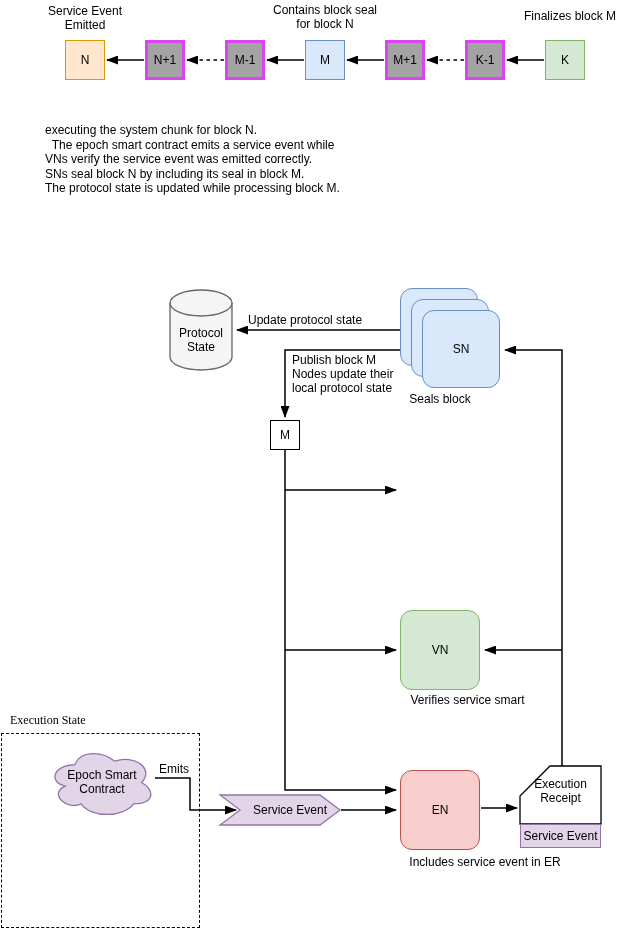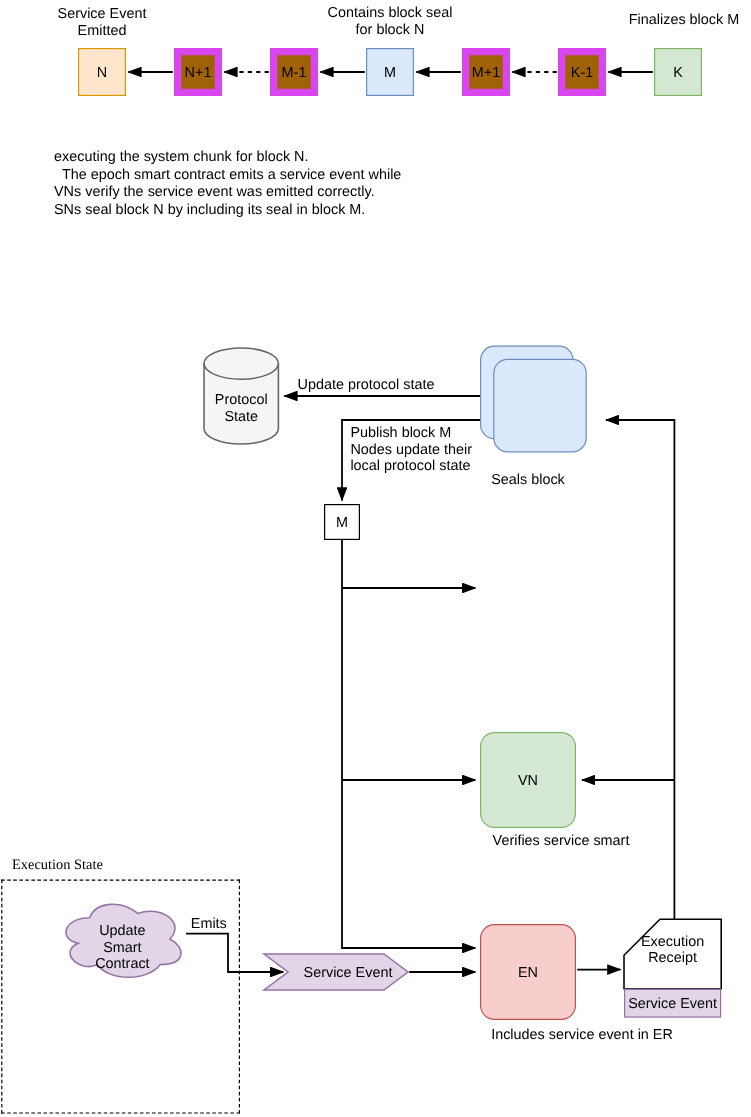--- a/index.html
+++ b/index.html
@@ -6,21 +6,21 @@
   .canvas{position:relative;width:626px;height:931px;background:#fff;overflow:hidden;
           font-family:"Liberation Sans",sans-serif;color:#000;}
   svg.layer{position:absolute;left:0;top:0;width:626px;height:931px;z-index:1;}
   .lbl{position:absolute;font-size:12px;line-height:14px;z-index:3;}
   .center{text-align:center;}
   .pre{white-space:pre-line;}
   .prewrap{white-space:pre-wrap;}
   .chain-block{position:absolute;top:40px;width:40px;height:40px;box-sizing:border-box;
       display:flex;align-items:center;justify-content:center;font-size:12px;z-index:2;}
   .c-orange{background:#ffe6cc;border:1.5px solid #d79b00;}
-  .c-gray{background:#a16207;border:6px solid #d946ef;}
+  .c-gray{background:#a3a3a3;border:3px solid #d946ef;}
   .c-blue{background:#dae8fc;border:1.5px solid #6c8ebf;}
   .c-green{background:#d5e8d4;border:1.5px solid #82b366;}
   .node{position:absolute;box-sizing:border-box;border-radius:12px;display:flex;
       align-items:center;justify-content:center;font-size:12px;z-index:2;}
   .sn{width:78px;height:78px;background:#dae8fc;border:1.5px solid #6c8ebf;}
   .ln{background:#fff2cc;border:1.5px solid #d6b656;}
   .vn{background:#d5e8d4;border:1.5px solid #82b366;}
   .en{background:#f8cecc;border:1.5px solid #b85450;}
   .mbox{position:absolute;left:270px;top:420px;width:30px;height:30px;box-sizing:border-box;
       background:#fff;border:1px solid #000;display:flex;align-items:center;justify-content:center;
@@ -91,41 +91,43 @@
   <div class="chain-block c-blue" style="left:305px;">M</div>
   <div class="chain-block c-gray" style="left:385px;">M+1</div>
   <div class="chain-block c-gray" style="left:465px;">K-1</div>
   <div class="chain-block c-green" style="left:545px;">K</div>
 
   <div class="notes">
     <div class="prewrap">executing the system chunk for block N.</div>
     <div class="prewrap">  The epoch smart contract emits a service event while</div>
     <div class="prewrap">VNs verify the service event was emitted correctly.</div>
     <div class="prewrap">SNs seal block N by including its seal in block M.</div>
+    <div class="prewrap">The protocol state is updated while processing block M.</div>
   </div>
 
   <div class="lbl center" style="left:170px;top:326px;width:62px;">Protocol State</div>
   <div class="lbl" style="left:248px;top:313px;">Update protocol state</div>
   <div class="lbl pre" style="left:292px;top:353px;width:110px;">Publish block M
 Nodes update their
 local protocol state</div>
 
   <div class="node sn" style="left:400px;top:288px;"></div>
   <div class="node sn" style="left:411px;top:299px;"></div>
+  <div class="node sn" style="left:422px;top:310px;">SN</div>
   <div class="lbl center" style="left:380px;top:392px;width:120px;">Seals block</div>
 
   <div class="mbox">M</div>
 
   <div class="node vn" style="left:400px;top:610px;width:80px;height:80px;">VN</div>
   <div class="lbl center" style="left:400px;top:693px;width:135px;">Verifies service smart</div>
   <div class="node en" style="left:400px;top:770px;width:80px;height:80px;">EN</div>
   <div class="lbl center" style="left:400px;top:855px;width:170px;">Includes service event in ER</div>
 
   <div class="lbl" style="left:10px;top:713px;font-family:Liberation Serif, serif;">Execution State</div>
   <div class="dashed-box"></div>
-  <div class="lbl center" style="left:66px;top:768px;width:72px;z-index:3;">Update Smart Contract</div>
+  <div class="lbl center" style="left:66px;top:768px;width:72px;z-index:3;">Epoch Smart Contract</div>
   <div class="lbl" style="left:159px;top:762px;">Emits</div>
   <div class="lbl center" style="left:235px;top:803px;width:110px;">Service Event</div>
 
   <div class="lbl center" style="left:520px;top:777px;width:81px;">Execution Receipt</div>
   <div class="receipt-tag">Service Event</div>
 
 </div>
 
 </body></html>

